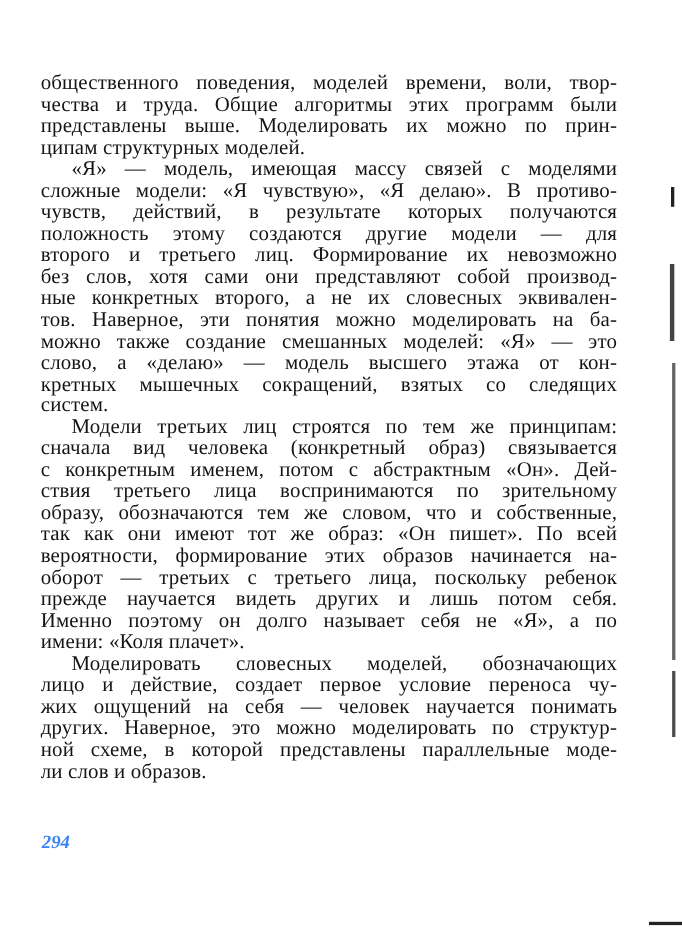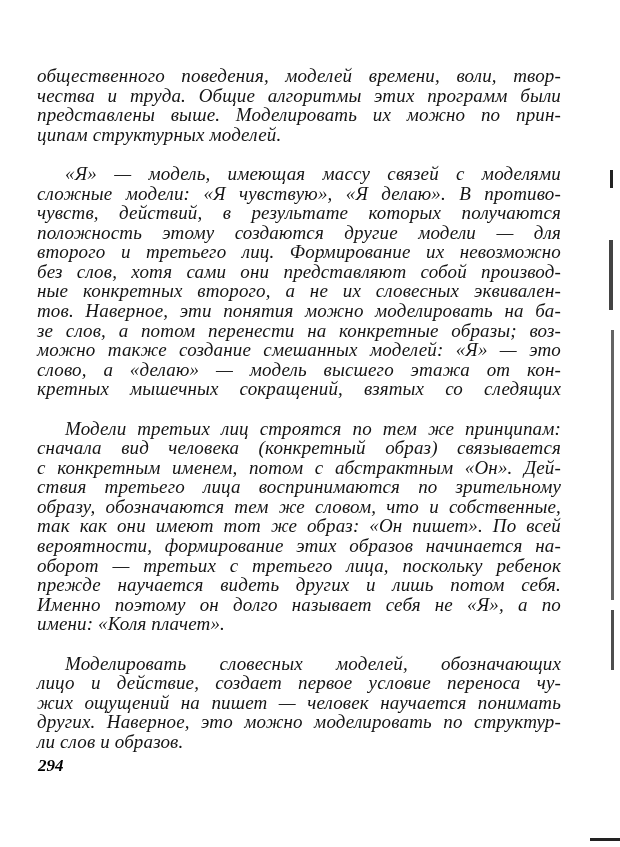--- a/index.html
+++ b/index.html
@@ -23,38 +23,36 @@
     .line {
       display: block;
       height: 19.55px;
       line-height: 19.55px;
       font-family: "Liberation Serif", "DejaVu Serif", serif;
       font-size: 19px;
       white-space: nowrap;
       text-align: justify;
       text-align-last: justify;
       letter-spacing: 0.15px;
-      font-style: italic;
     }
     .line.last {
       text-align-last: left;
     }
     .line.indent {
       padding-left: 28px;
-      margin-top: 20px;
     }
     .page-number {
       position: absolute;
       left: 38px;
       top: 756px;
       font-family: "Liberation Serif", "DejaVu Serif", serif;
       font-style: italic;
       font-weight: bold;
       font-size: 17px;
-      color: #000000;
+      color: #3b82f6;
     }
     .edge-mark {
       position: absolute;
       background: #222;
     }
   </style>
 </head>
 <body>
 
 <div class="page">
@@ -66,43 +64,44 @@
   </div>
   <div>
     <span class="line indent">«Я» — модель, имеющая массу связей с моделями</span>
     <span class="line">сложные модели: «Я чувствую», «Я делаю». В противо-</span>
     <span class="line">чувств, действий, в результате которых получаются</span>
     <span class="line">положность этому создаются другие модели — для</span>
     <span class="line">второго и третьего лиц. Формирование их невозможно</span>
     <span class="line">без слов, хотя сами они представляют собой производ-</span>
     <span class="line">ные конкретных второго, а не их словесных эквивален-</span>
     <span class="line">тов. Наверное, эти понятия можно моделировать на ба-</span>
-    <span class="line">зе слов, а потом перенести на конкретные образы; воз-</span>
     <span class="line">можно также создание смешанных моделей: «Я» — это</span>
     <span class="line">слово, а «делаю» — модель высшего этажа от кон-</span>
     <span class="line">кретных мышечных сокращений, взятых со следящих</span>
+    <span class="line last">систем.</span>
   </div>
   <div>
     <span class="line indent">Модели третьих лиц строятся по тем же принципам:</span>
     <span class="line">сначала вид человека (конкретный образ) связывается</span>
     <span class="line">с конкретным именем, потом с абстрактным «Он». Дей-</span>
     <span class="line">ствия третьего лица воспринимаются по зрительному</span>
     <span class="line">образу, обозначаются тем же словом, что и собственные,</span>
     <span class="line">так как они имеют тот же образ: «Он пишет». По всей</span>
     <span class="line">вероятности, формирование этих образов начинается на-</span>
     <span class="line">оборот — третьих с третьего лица, поскольку ребенок</span>
     <span class="line">прежде научается видеть других и лишь потом себя.</span>
     <span class="line">Именно поэтому он долго называет себя не «Я», а по</span>
     <span class="line last">имени: «Коля плачет».</span>
   </div>
   <div>
     <span class="line indent">Моделировать словесных моделей, обозначающих</span>
     <span class="line">лицо и действие, создает первое условие переноса чу-</span>
-    <span class="line">жих ощущений на пишет — человек научается понимать</span>
+    <span class="line">жих ощущений на себя — человек научается понимать</span>
     <span class="line">других. Наверное, это можно моделировать по структур-</span>
+    <span class="line">ной схеме, в которой представлены параллельные моде-</span>
     <span class="line last">ли слов и образов.</span>
   </div>
 </div>
 
 <div class="page-number">294</div>
 
 <div class="edge-mark" style="left:610px; top:170px; width:3px; height:18px;"></div>
 <div class="edge-mark" style="left:609px; top:240px; width:4px; height:70px; opacity:0.85;"></div>
 <div class="edge-mark" style="left:611px; top:330px; width:3px; height:270px; opacity:0.7;"></div>
 <div class="edge-mark" style="left:611px; top:610px; width:3px; height:60px; opacity:0.8;"></div>

